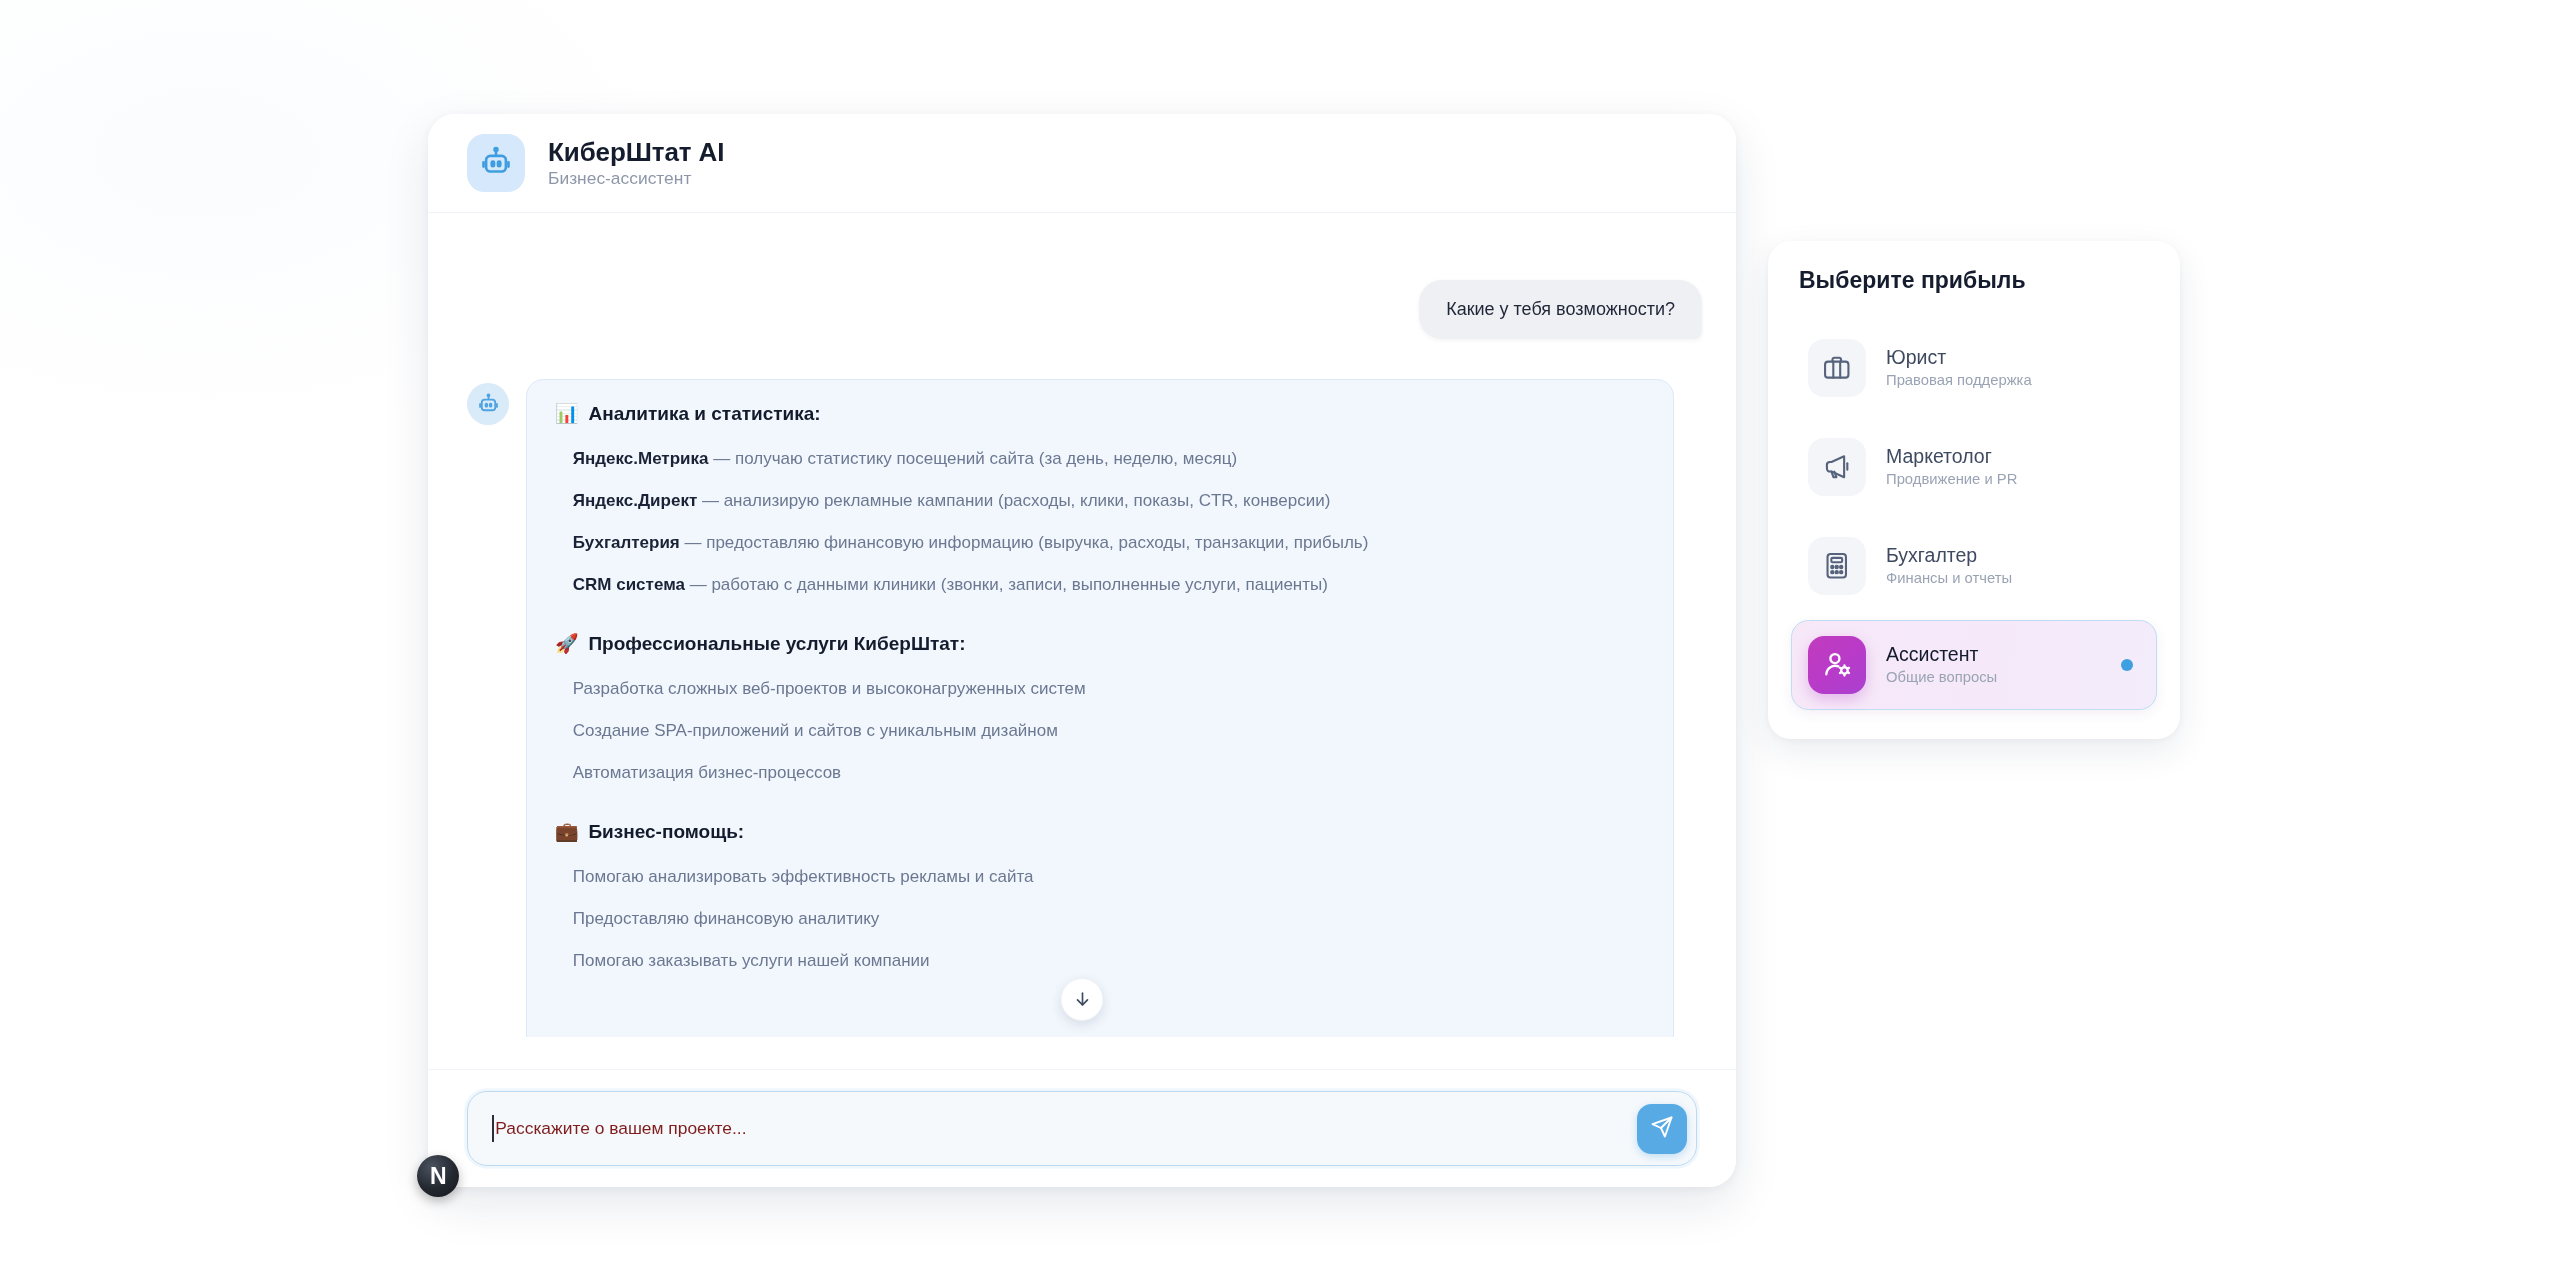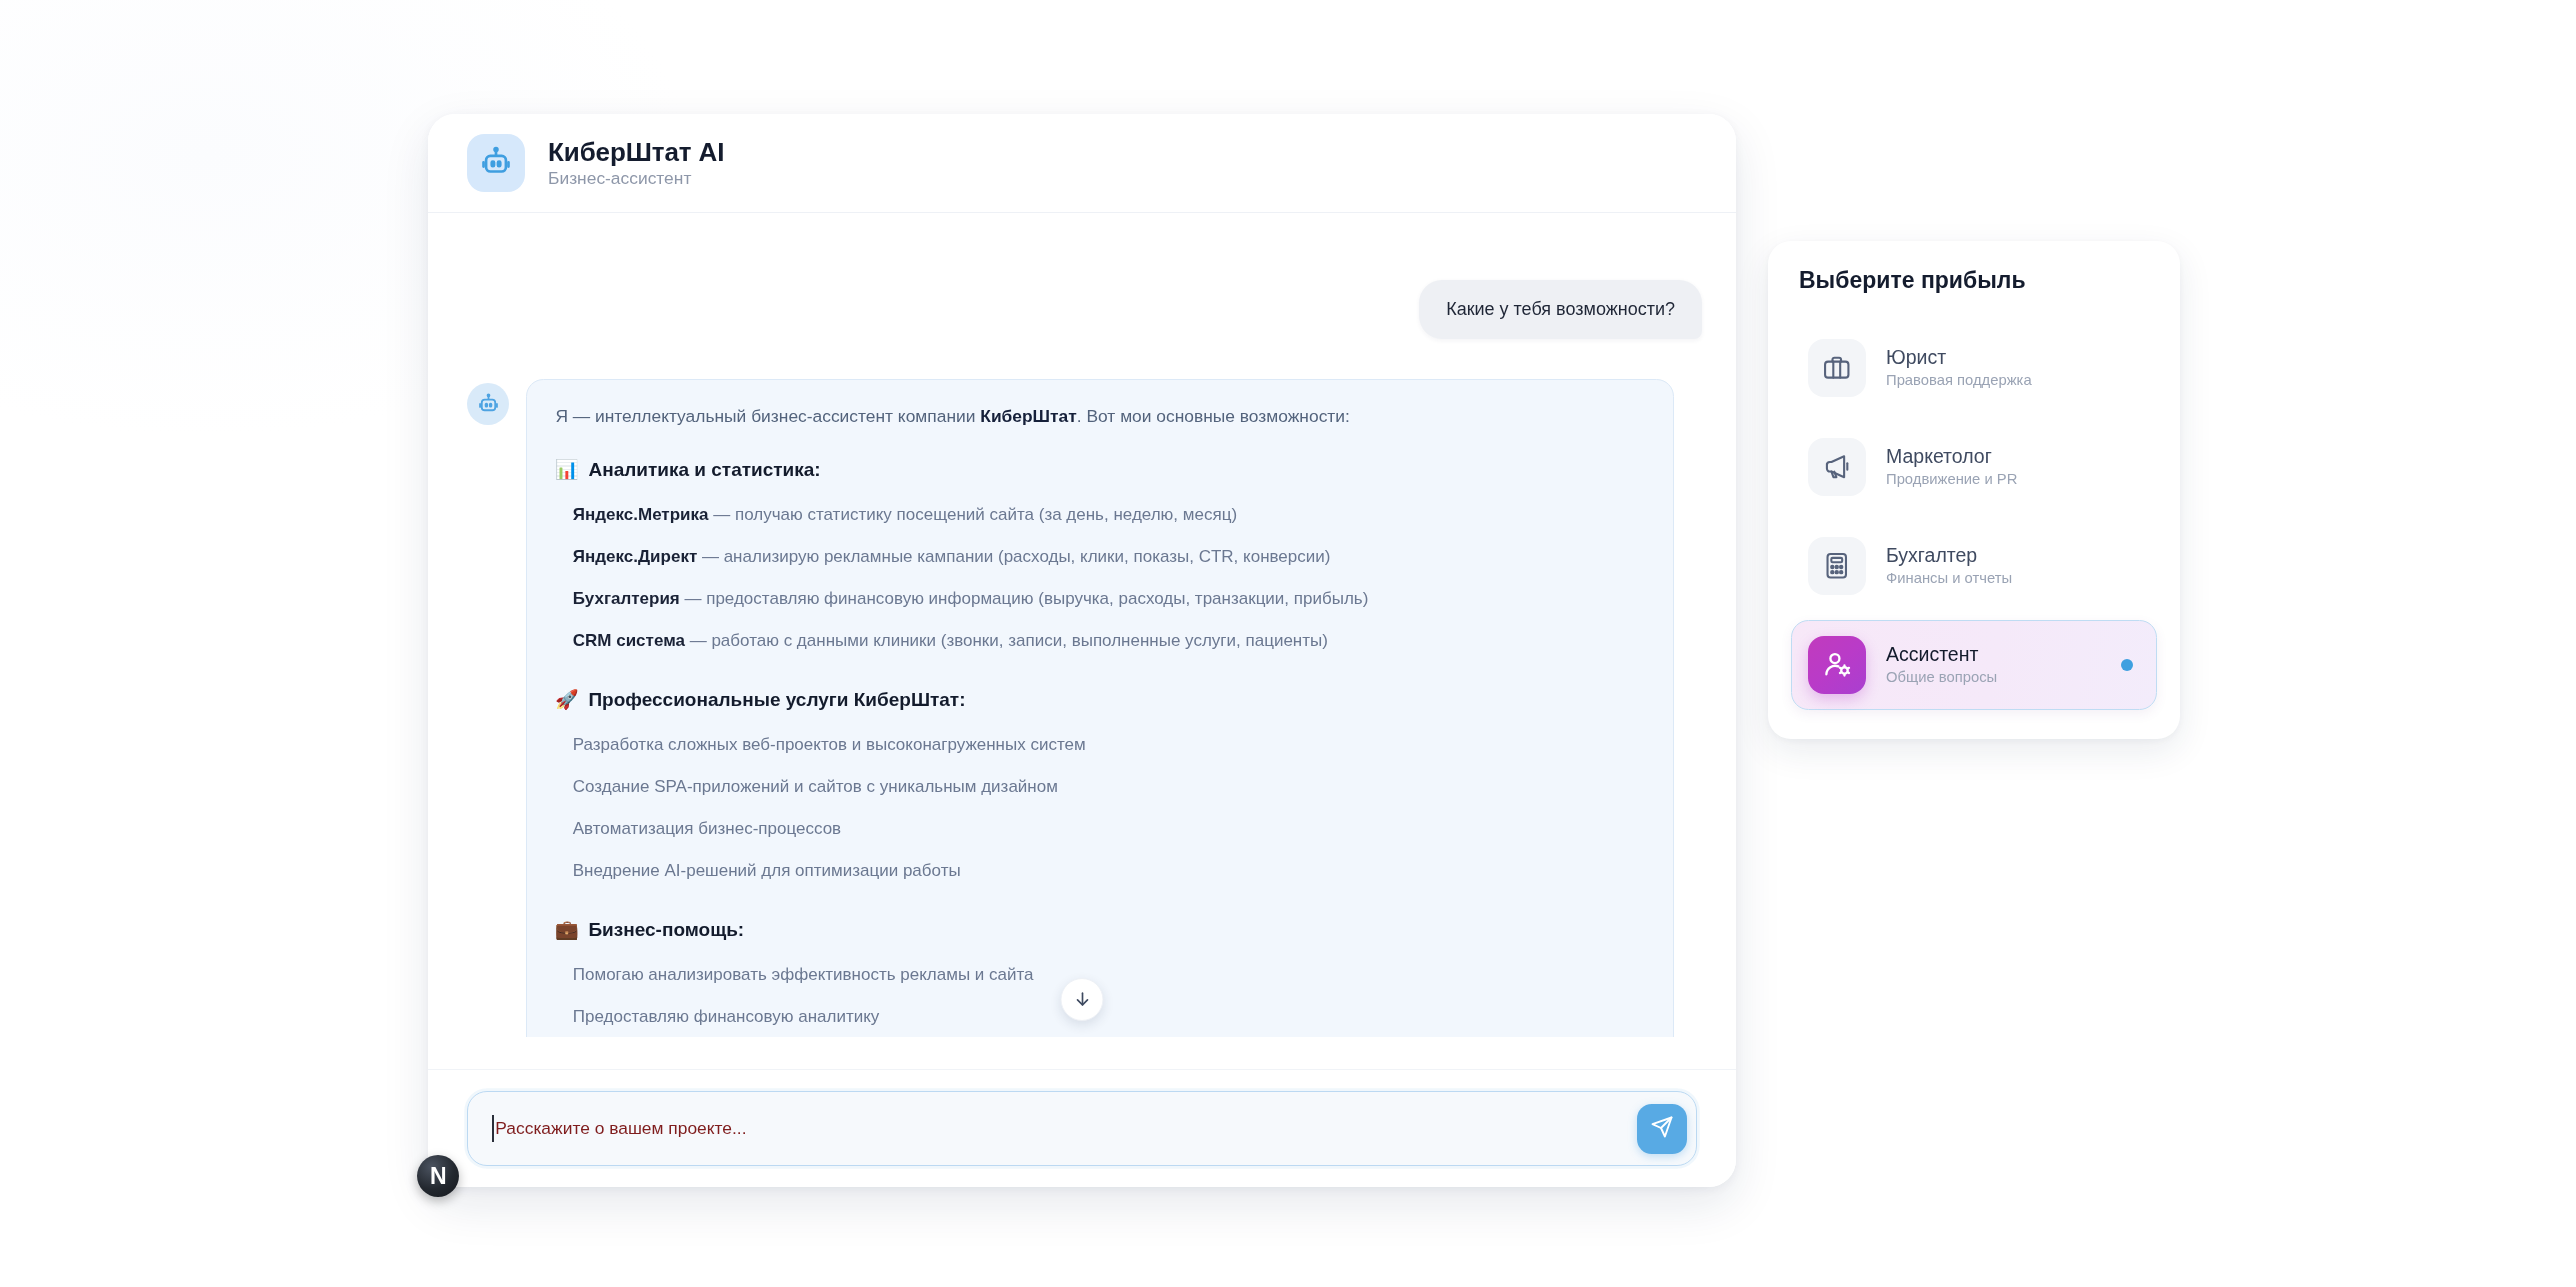--- a/index.html
+++ b/index.html
@@ -381,44 +381,40 @@
             <path d="M12 3v3"></path>
               <circle cx="12" cy="2.4" r="1"></circle>
             <rect x="5" y="7" width="14" height="11" rx="3"></rect>
             <path d="M3.2 11.5v3M20.8 11.5v3"></path>
             <rect x="9" y="11" width="1.6" height="3.2" rx=".7" fill="#4ea3e2"></rect>
             <rect x="13.4" y="11" width="1.6" height="3.2" rx=".7" fill="#4ea3e2"></rect>
           </svg>
         </div>
 
         <div class="bubble-bot">
-          <p class="intro">
-            <span>Я — интеллектуальный бизнес-ассистент компании </span><b>КиберШтат</b><span>. Вот мои основные возможности:</span>
-          </p>
 
           <div id="sections-host">
               <div class="sec-block">
                 <div class="sec-head">
                   <span class="sec-emoji">📊</span>
                   <span>Аналитика и статистика:</span>
                 </div>
                 <div class="line"><b>Яндекс.Метрика</b><span> — получаю статистику посещений сайта (за день, неделю, месяц)</span></div>
                 <div class="line"><b>Яндекс.Директ</b><span> — анализирую рекламные кампании (расходы, клики, показы, CTR, конверсии)</span></div>
                 <div class="line"><b>Бухгалтерия</b><span> — предоставляю финансовую информацию (выручка, расходы, транзакции, прибыль)</span></div>
                 <div class="line"><b>CRM система</b><span> — работаю с данными клиники (звонки, записи, выполненные услуги, пациенты)</span></div>
               </div>
               <div class="sec-block">
                 <div class="sec-head">
                   <span class="sec-emoji">🚀</span>
                   <span>Профессиональные услуги КиберШтат:</span>
                 </div>
                 <div class="line"><span>Разработка сложных веб-проектов и высоконагруженных систем</span></div>
                 <div class="line"><span>Создание SPA-приложений и сайтов с уникальным дизайном</span></div>
                 <div class="line"><span>Автоматизация бизнес-процессов</span></div>
-                <div class="line"><span>Внедрение AI-решений для оптимизации работы</span></div>
               </div>
               <div class="sec-block">
                 <div class="sec-head">
                   <span class="sec-emoji">💼</span>
                   <span>Бизнес-помощь:</span>
                 </div>
                 <div class="line"><span>Помогаю анализировать эффективность рекламы и сайта</span></div>
                 <div class="line"><span>Предоставляю финансовую аналитику</span></div>
                 <div class="line"><span>Помогаю заказывать услуги нашей компании</span></div>
               </div>

